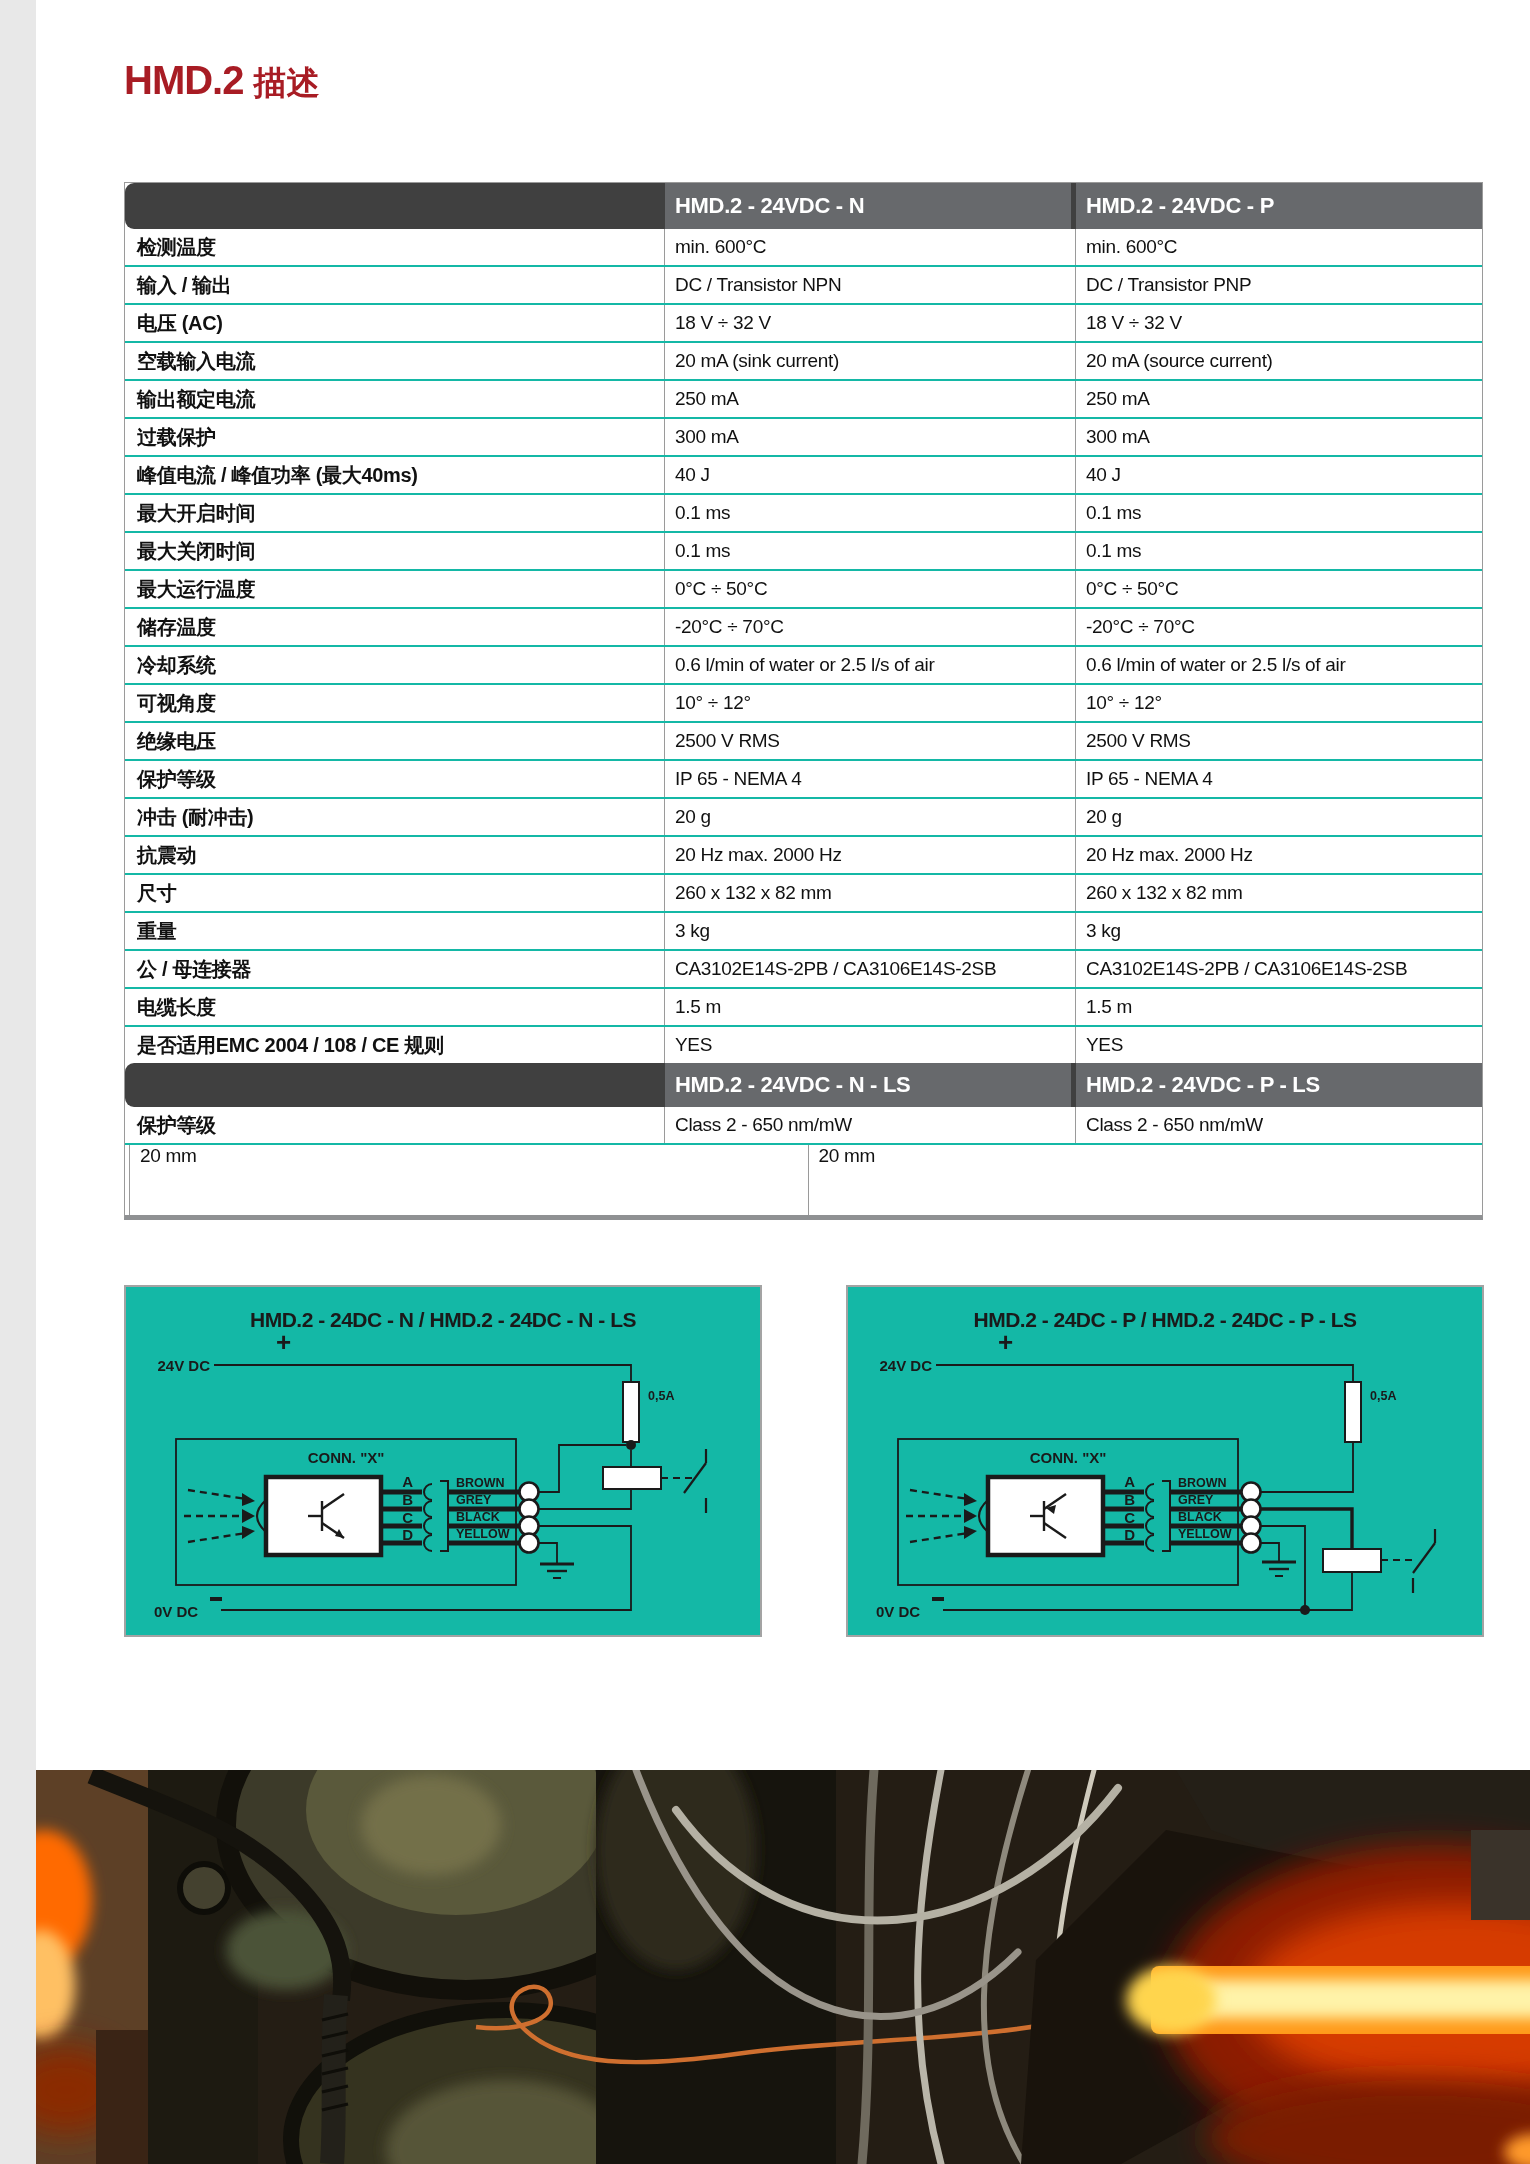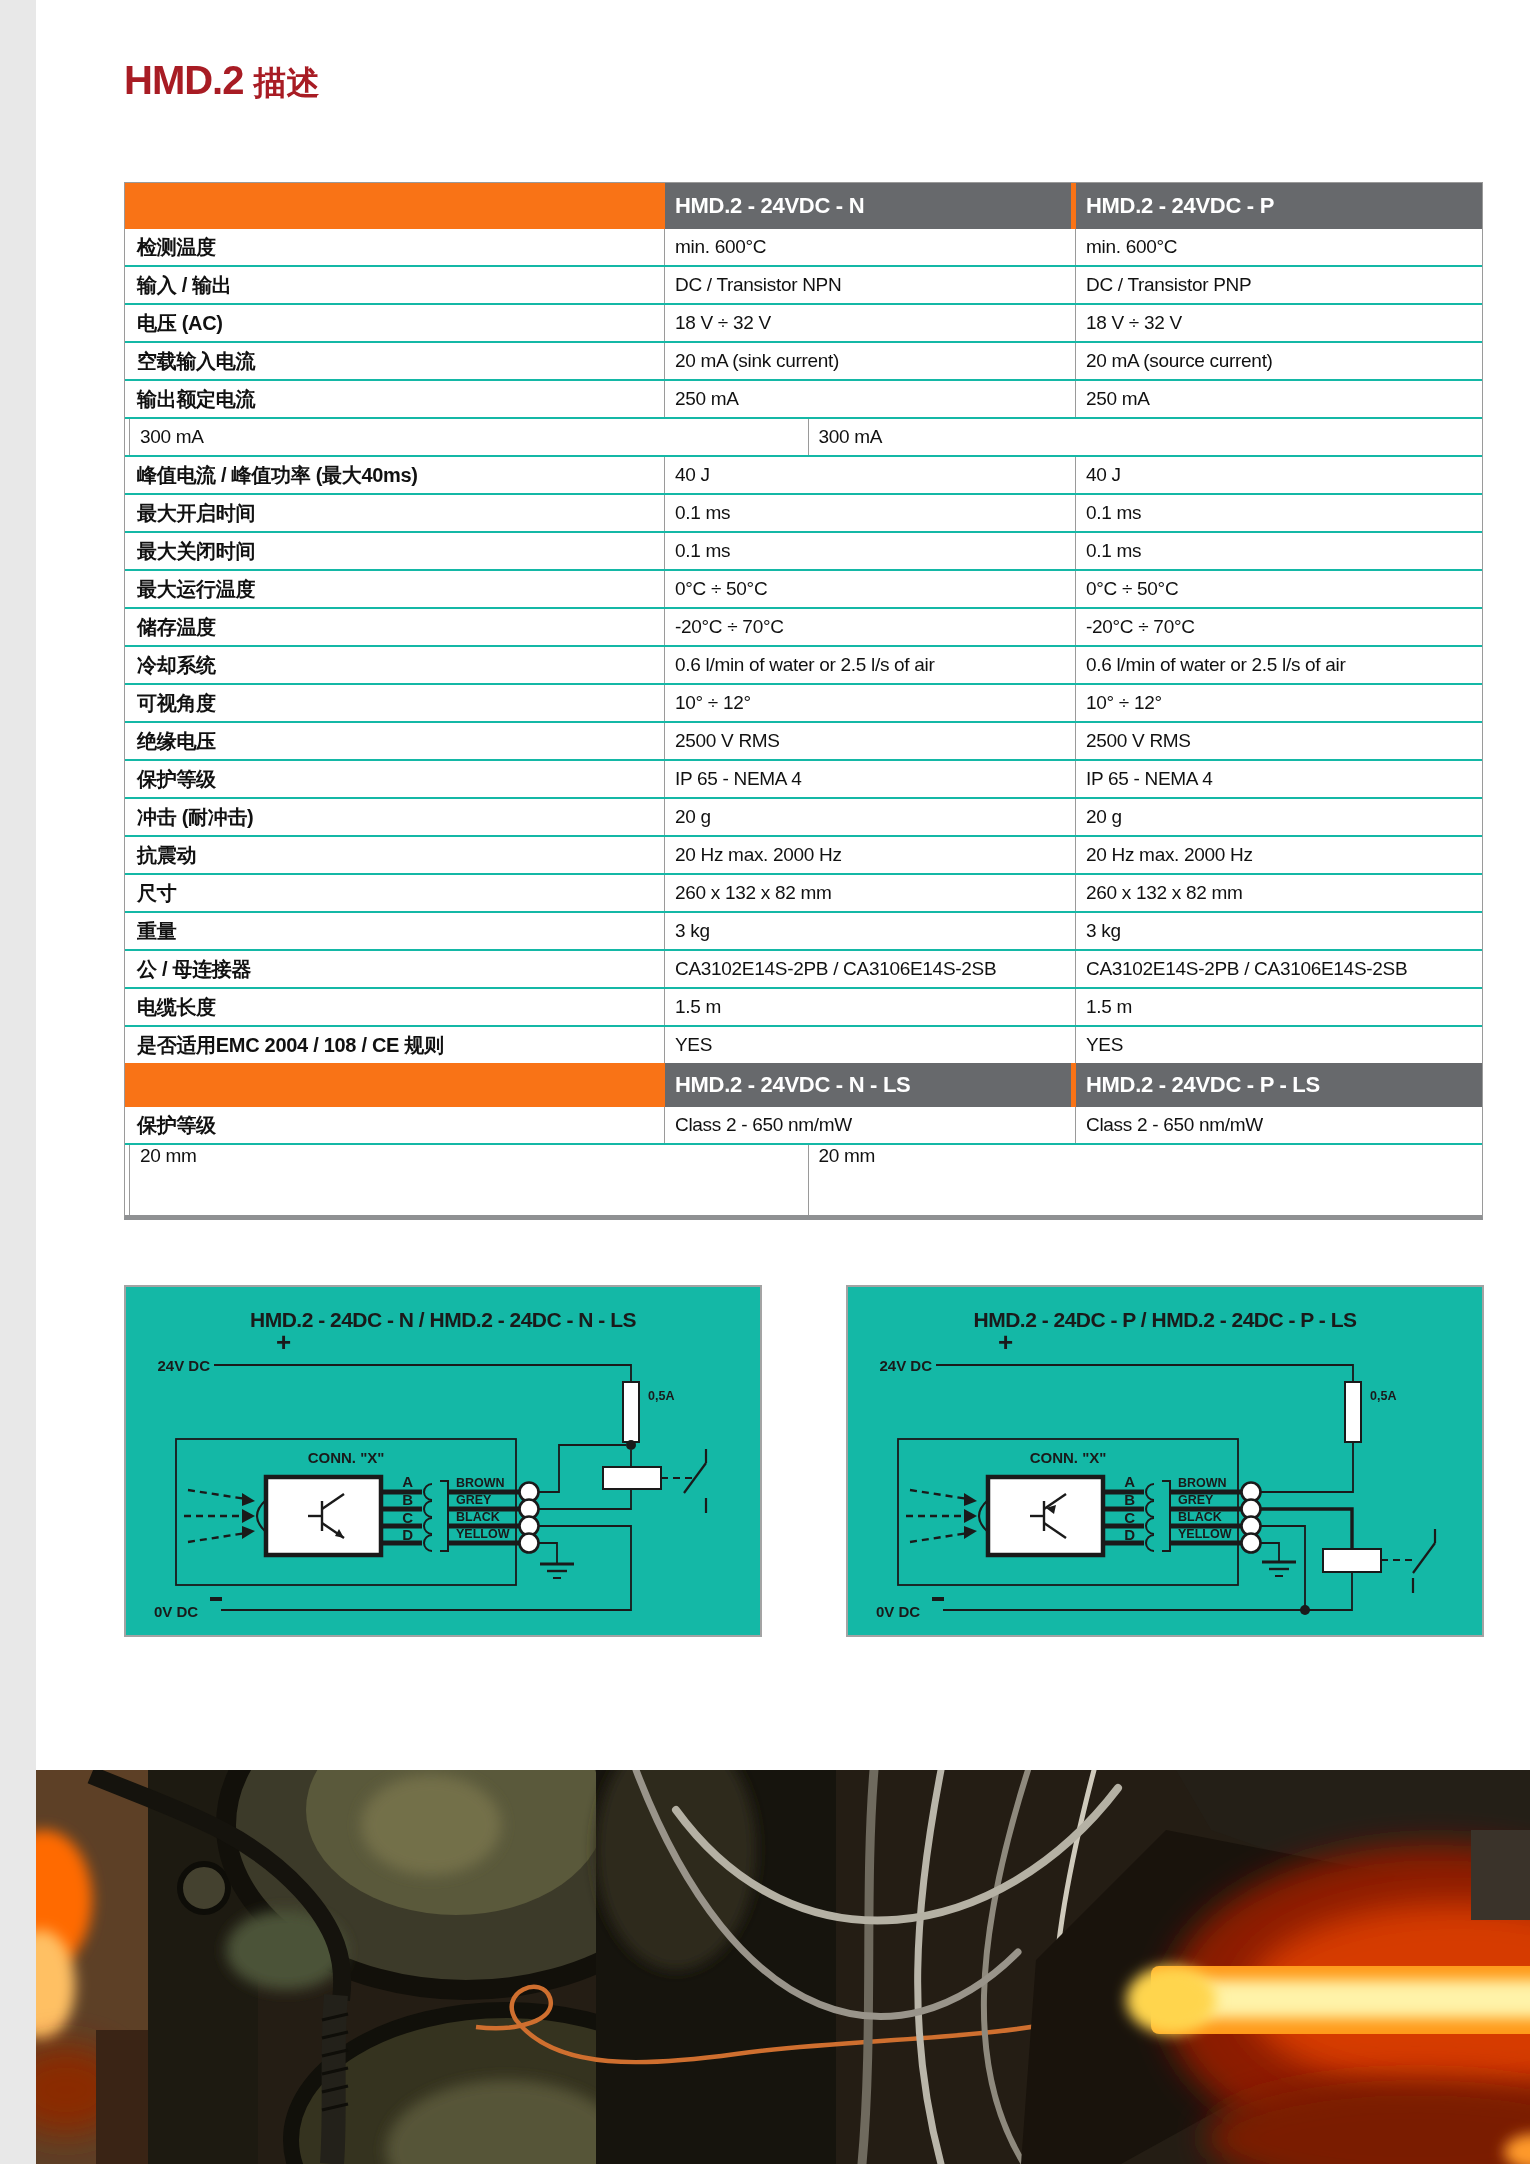--- a/index.html
+++ b/index.html
@@ -8,21 +8,21 @@
   
   .title{position:absolute;left:88px;top:58px;color:#a81c24;font-weight:bold;
          letter-spacing:-1px;white-space:nowrap;}
   .title .model{font-size:40px;}
   .title .suffix{font-size:33px;margin-left:10px;letter-spacing:0;}
   
   .spec-table{position:absolute;left:88px;top:182px;width:1357px;
               border:1px solid #9a9a9a;border-bottom:5px solid #8f9193;}
   .t-row{display:flex;border-top:2px solid #14b8a6;height:36px;background:#fff;}
   .t-row:first-child{border-top:none;}
-  .t-head{height:46px;background:#f97316;border-top:none;}
+  .t-head{height:46px;background:#404040;border-top:none;border-radius:9px;}
   .t-cell{display:flex;align-items:center;overflow:hidden;white-space:nowrap;}
   .t-label{width:523px;padding-left:12px;font-weight:bold;font-size:20px;letter-spacing:-0.3px;}
   .t-val{flex:1;padding-left:10px;font-size:19px;letter-spacing:-0.3px;
          border-left:1px solid #9a9a9a;margin-left:4px;}
   .t-head .t-label{border-right:none;}
   .t-head .t-val{border-left:none;margin-left:5px;background:#67696c;color:#fff;
                  font-weight:bold;font-size:22px;}
   .ls-rows .t-row.tall{height:70px;}
   .ls-rows .t-row.tall .t-val{align-items:flex-start;padding-top:0;}
   
@@ -75,20 +75,21 @@
           <div class="t-cell t-label">空载输入电流</div>
           <div class="t-cell t-val">20 mA (sink current)</div>
           <div class="t-cell t-val">20 mA (source current)</div>
         </div>
         <div class="t-row">
           <div class="t-cell t-label">输出额定电流</div>
           <div class="t-cell t-val">250 mA</div>
           <div class="t-cell t-val">250 mA</div>
         </div>
         <div class="t-row">
+          <div class="t-cell t-label">过载保护</div>
           <div class="t-cell t-val">300 mA</div>
           <div class="t-cell t-val">300 mA</div>
         </div>
         <div class="t-row">
           <div class="t-cell t-label">峰值电流 / 峰值功率 (最大40ms)</div>
           <div class="t-cell t-val">40 J</div>
           <div class="t-cell t-val">40 J</div>
         </div>
         <div class="t-row">
           <div class="t-cell t-label">最大开启时间</div>

